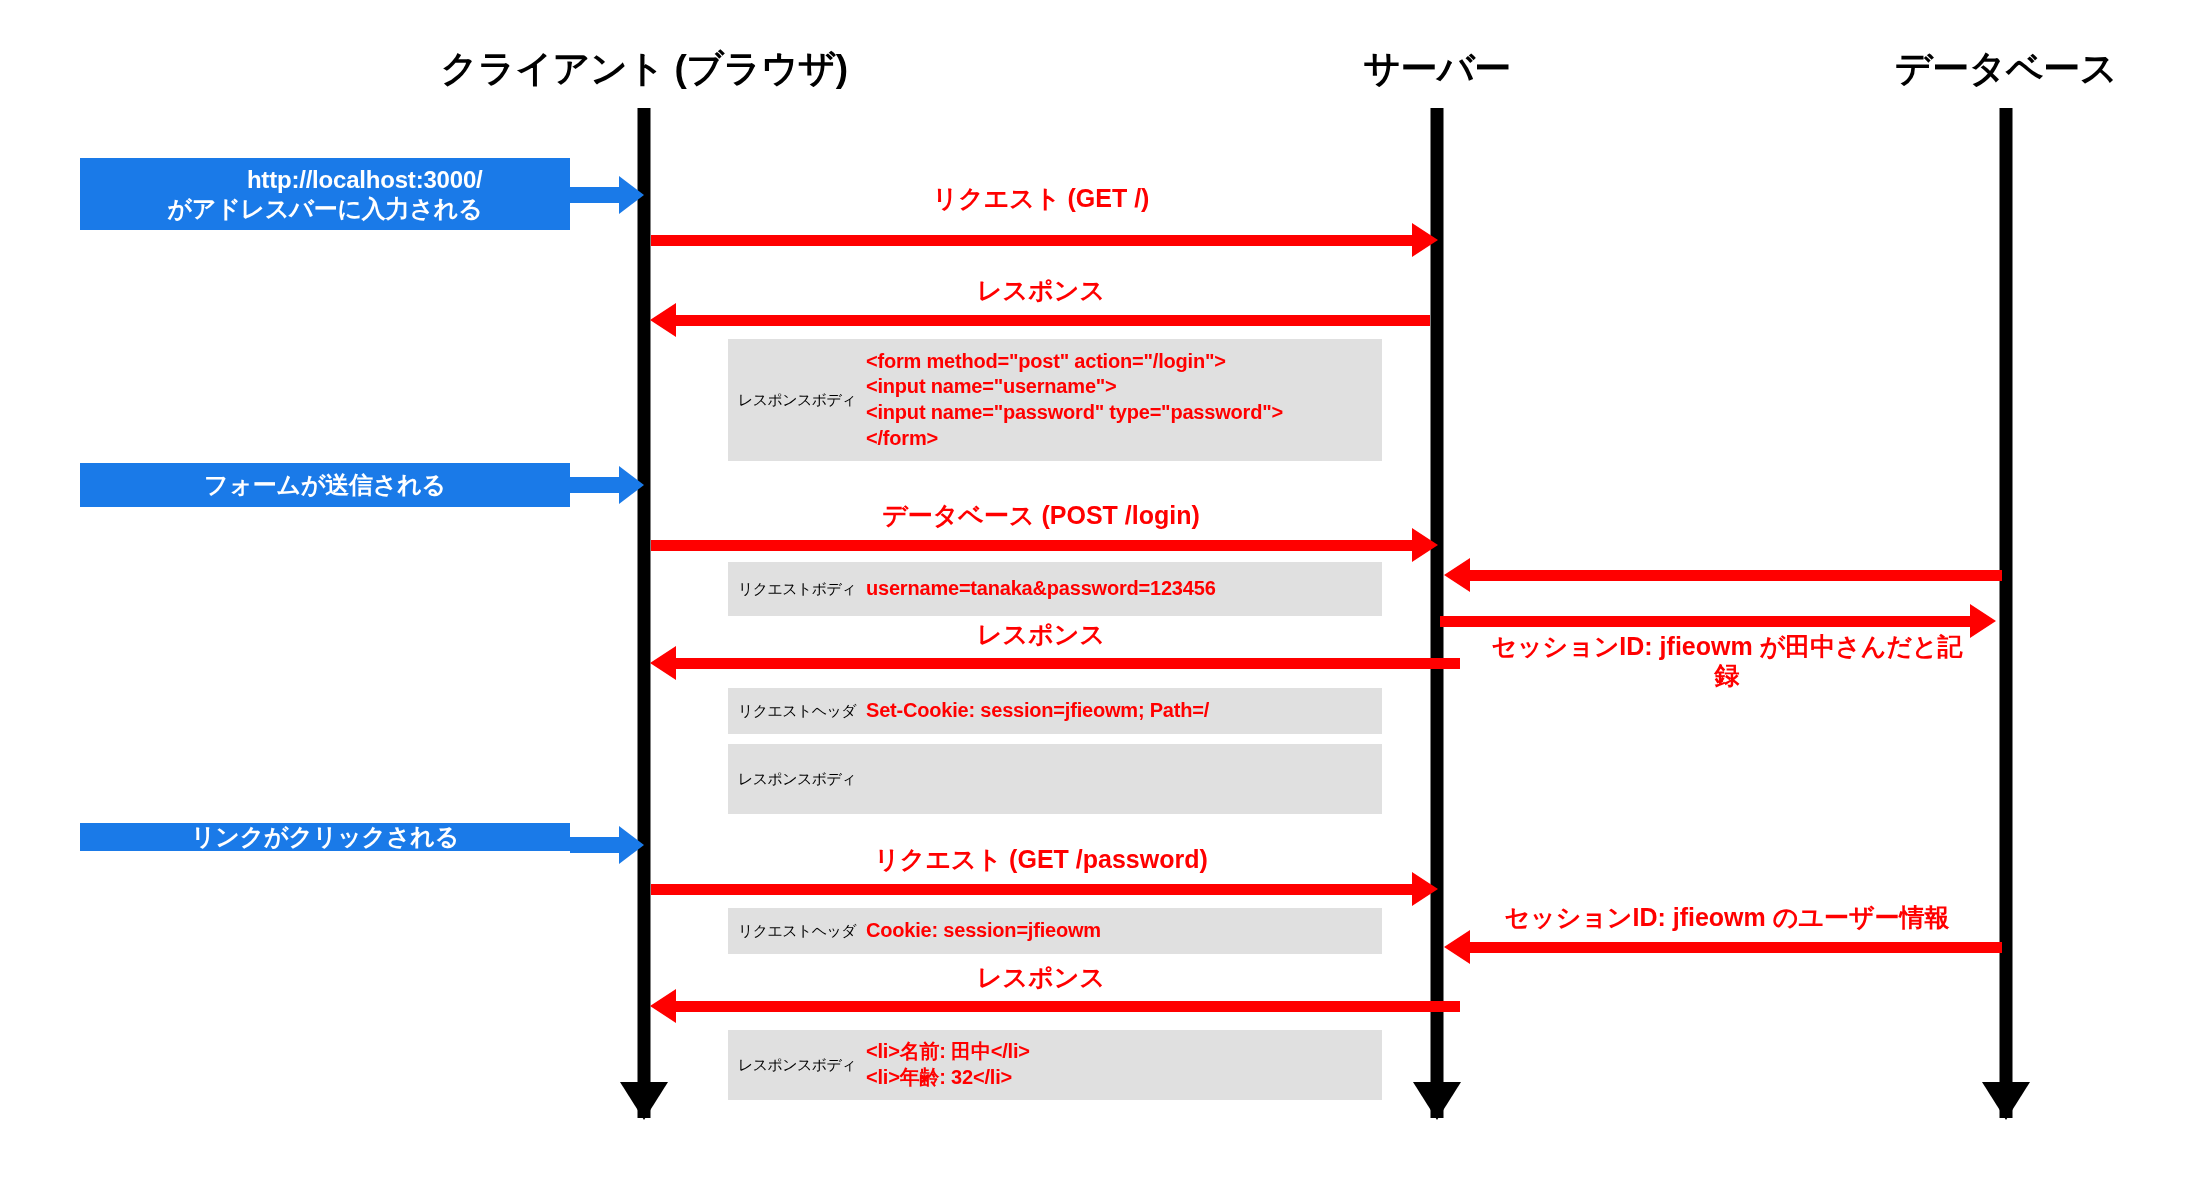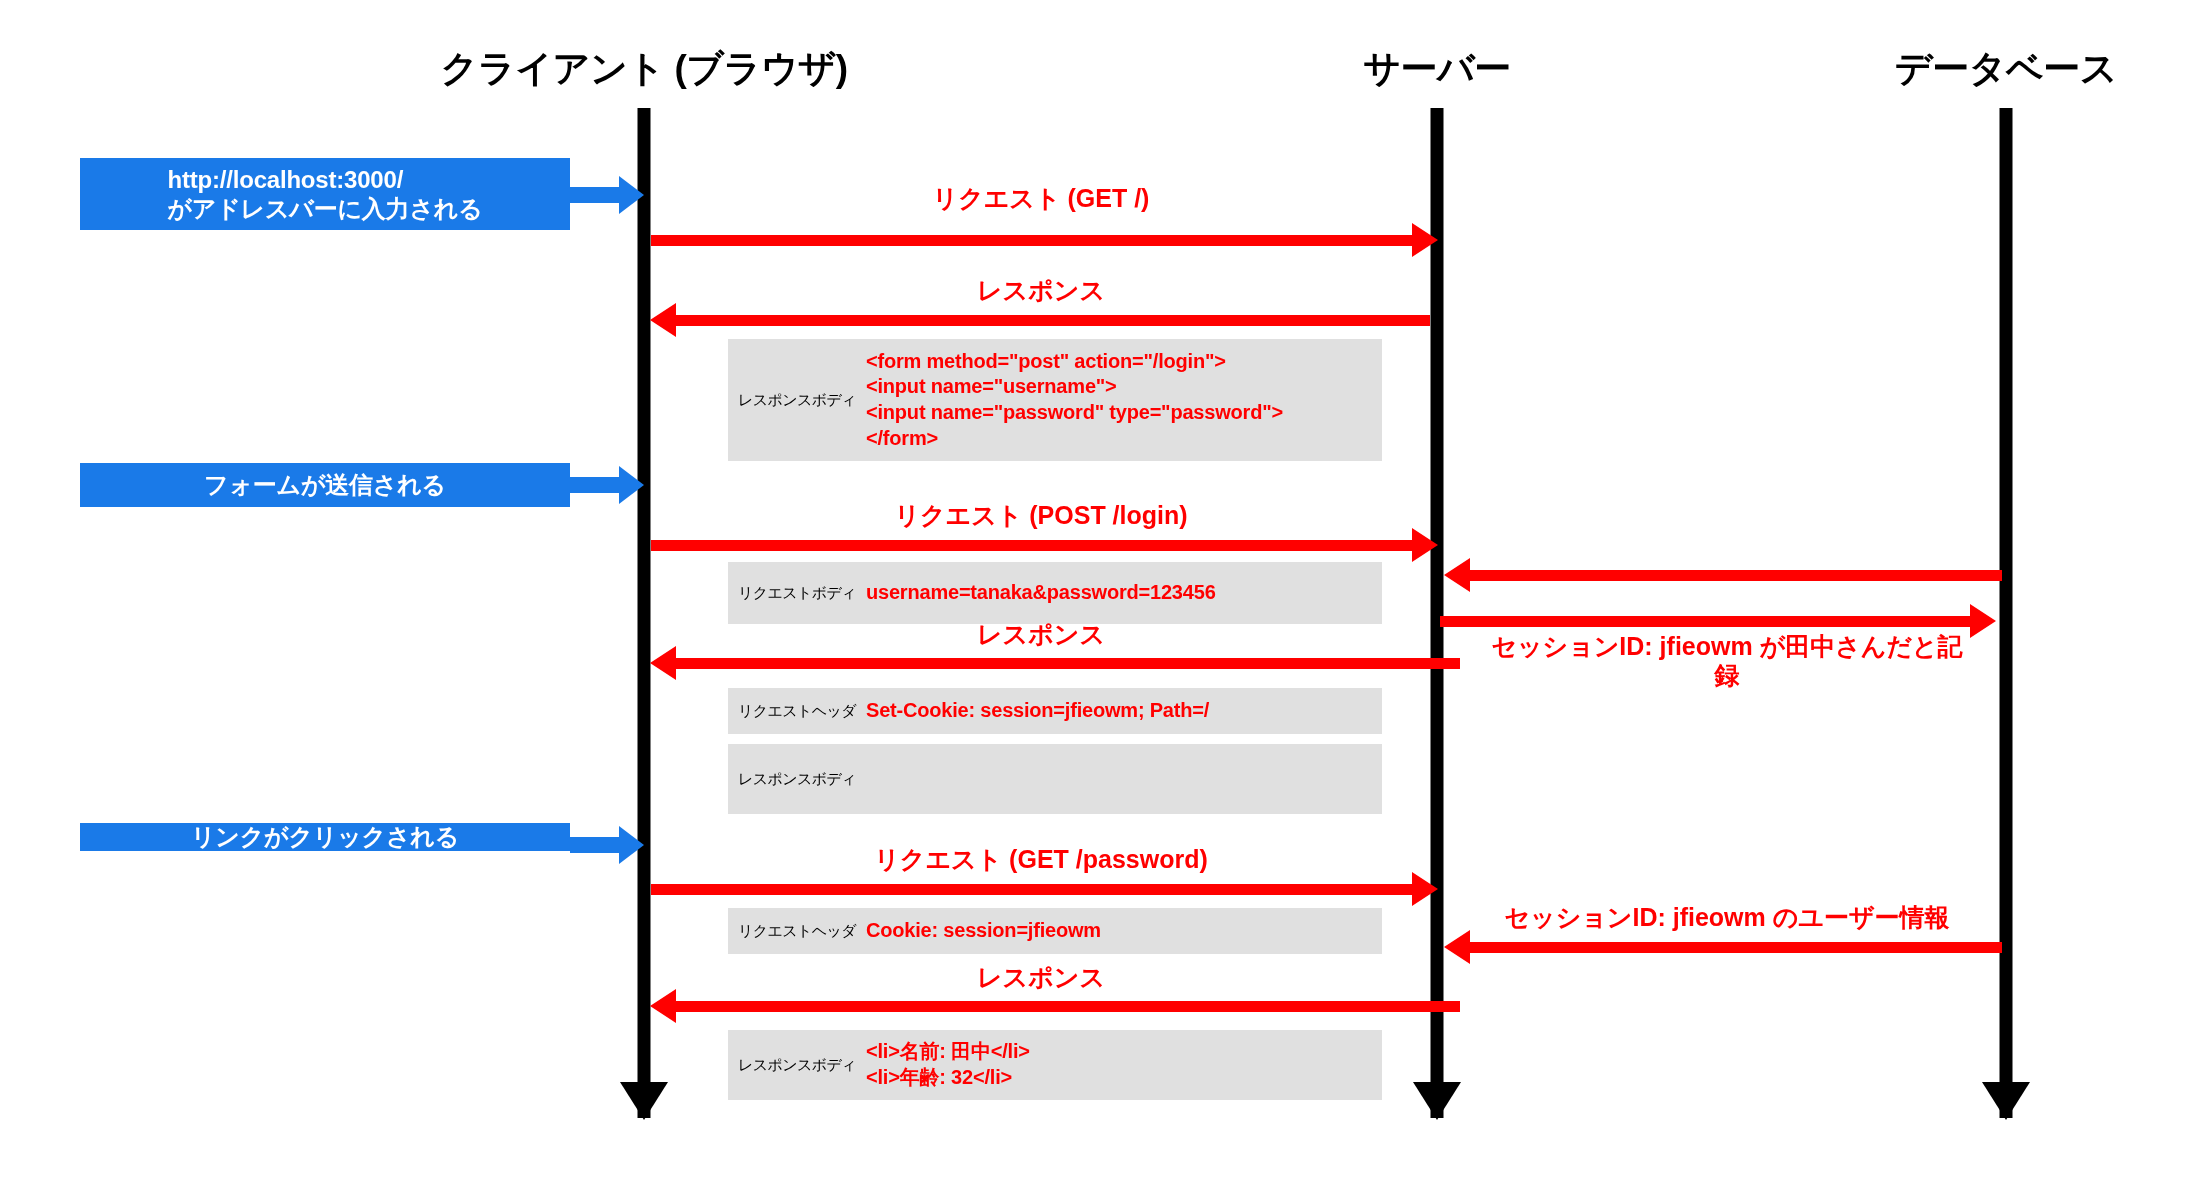--- a/index.html
+++ b/index.html
@@ -79,21 +79,21 @@
   
   .event-box {
     position: absolute;
     background: #1a7ae8;
     color: #ffffff;
     font-weight: bold;
     font-size: 24px;
     display: flex;
     align-items: center;
     justify-content: center;
-    text-align: left;
+    text-align: right;
     line-height: 1.22;
     white-space: pre-line;
     letter-spacing: -0.2px;
   }
   .event-arrow-line {
     position: absolute;
     height: 16px;
     background: #1a7ae8;
   }
   .event-arrow-head {
@@ -172,28 +172,28 @@
     <span class="note-code">&lt;form method="post" action="/login"&gt;
   &lt;input name="username"&gt;
   &lt;input name="password" type="password"&gt;
 &lt;/form&gt;</span>
   </div>
 
   <div class="event-box" style="left:80px; top:463px; width:490px; height:44px;">フォームが送信される</div>
   <div class="event-arrow-line" style="left:570px; top:477px; width:52px;"></div>
   <div class="event-arrow-head" style="left:619px; top:466px;"></div>
 
-  <div class="msg-label" style="left:1041px; top:501px;">リクエスト (POST /login)</div>
+  <div class="msg-label" style="left:1041px; top:501px;">データベース (POST /login)</div>
   <div class="msg-line" style="left:651px; top:540px; width:764px;"></div>
   <div class="msg-head right" style="left:1412px; top:528px;"></div>
 
   <div class="msg-line" style="left:1470px; top:570px; width:532px;"></div>
   <div class="msg-head left" style="left:1444px; top:558px;"></div>
 
-  <div class="note-box" style="left:728px; top:562px; width:654px; height:62px;">
+  <div class="note-box" style="left:728px; top:562px; width:654px; height:54px;">
     <span class="note-kind">リクエストボディ</span>
     <span class="note-code">username=tanaka&amp;password=123456</span>
   </div>
 
   <div class="msg-line" style="left:1440px; top:616px; width:532px;"></div>
   <div class="msg-head right" style="left:1970px; top:604px;"></div>
   <div class="msg-label" style="left:1727px; top:632px;">セッションID: jfieowm が田中さんだと記録</div>
 
   <div class="msg-label" style="left:1041px; top:620px;">レスポンス</div>
   <div class="msg-line" style="left:676px; top:658px; width:784px;"></div>

